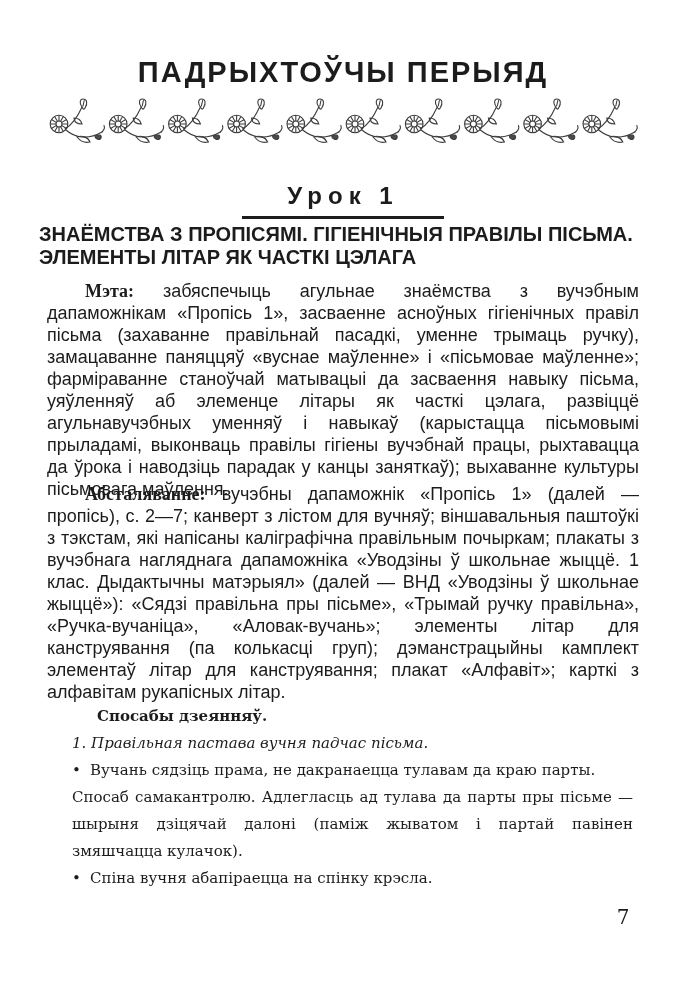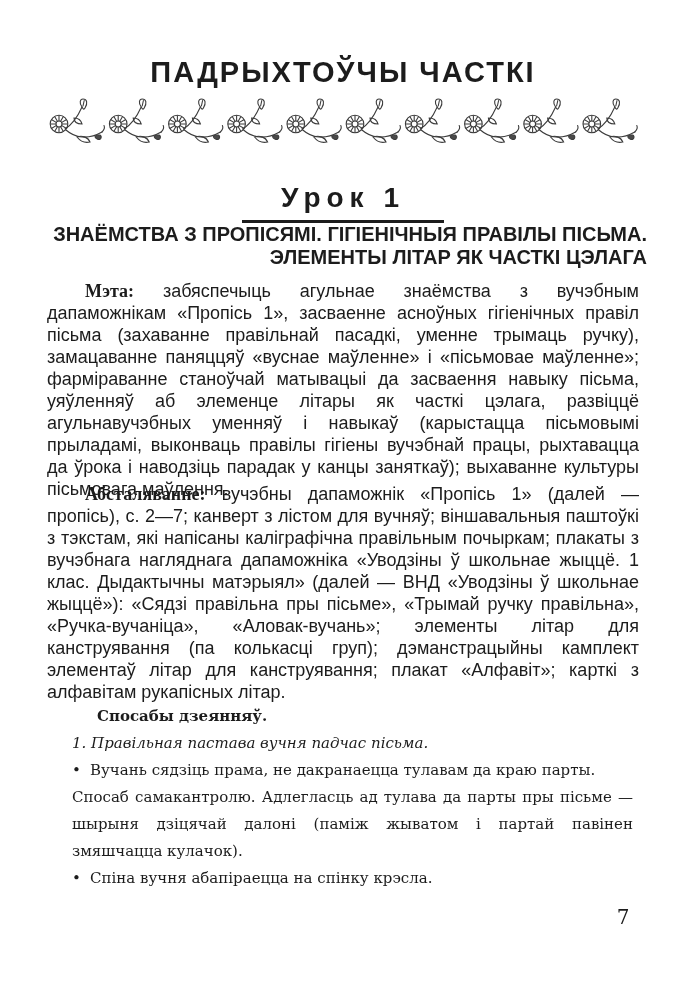--- a/index.html
+++ b/index.html
@@ -22,29 +22,29 @@
     white-space:nowrap;
   }
   .flower-border {
     position:absolute; top:98px; left:47px; width:592px; height:52px;
   }
   .lesson-heading {
     position:absolute; top:182px; left:47px; width:592px;
     text-align:center;
   }
   .lesson-heading .txt {
-    font-size:28px; font-weight:bold; letter-spacing:6px;
+    font-size:24px; font-weight:bold; letter-spacing:6px;
     font-family:"Liberation Sans", sans-serif;
   }
   .lesson-heading .rule {
     width:202px; height:3px; background:#1c1c1c; margin:6px auto 0 auto;
   }
   .lesson-title {
     position:absolute; top:223px; left:39px; width:608px;
-    text-align:right;
+    text-align:left;
     font-size:20px; font-weight:bold; line-height:23px;
     font-family:"Liberation Sans", sans-serif;
   }
   .body-para {
     position:absolute; left:47px; width:592px;
     font-size:18px; line-height:22px;
     text-align:justify; text-indent:38px;
     font-family:"Liberation Sans", sans-serif;
   }
   .goal-para { top:280px; }
@@ -68,21 +68,21 @@
     text-align:center;
     font-family:"DejaVu Serif", serif;
     font-size:20px;
   }
 </style>
 </head>
 <body>
 
 <div class="page">
 
-  <div class="section-header">ПАДРЫХТОЎЧЫ ЧАСТКІ</div>
+  <div class="section-header">ПАДРЫХТОЎЧЫ ПЕРЫЯД</div>
 
   <svg class="flower-border" viewBox="0 0 592 52" xmlns="http://www.w3.org/2000/svg" aria-hidden="true">
     <defs>
       <g id="motif" stroke="#3c3c3c" stroke-width="1.1" fill="none" stroke-linecap="round">
         <circle cx="12" cy="26" r="8.8"></circle>
         <circle cx="12" cy="26" r="3"></circle>
         <path d="M15.2 26L20.3 26M14.8 27.6L19.2 30.2M13.6 28.8L16.2 33.2M12 29.2L12 34.3M10.4 28.8L7.8 33.2M9.2 27.6L4.8 30.2M8.8 26L3.7 26M9.2 24.4L4.8 21.8M10.4 23.2L7.8 18.8M12 22.8L12 17.7M13.6 23.2L16.2 18.8M14.8 24.4L19.2 21.8"></path>
         <path d="M18 31 C26 26 31 18 35 9"></path>
         <path d="M35 9 C32 5 33 1 36 1 C40 1 41 5 38 10 C37 12 36 11 35 9 Z"></path>
         <path d="M36 8 L37.2 2.5"></path>

